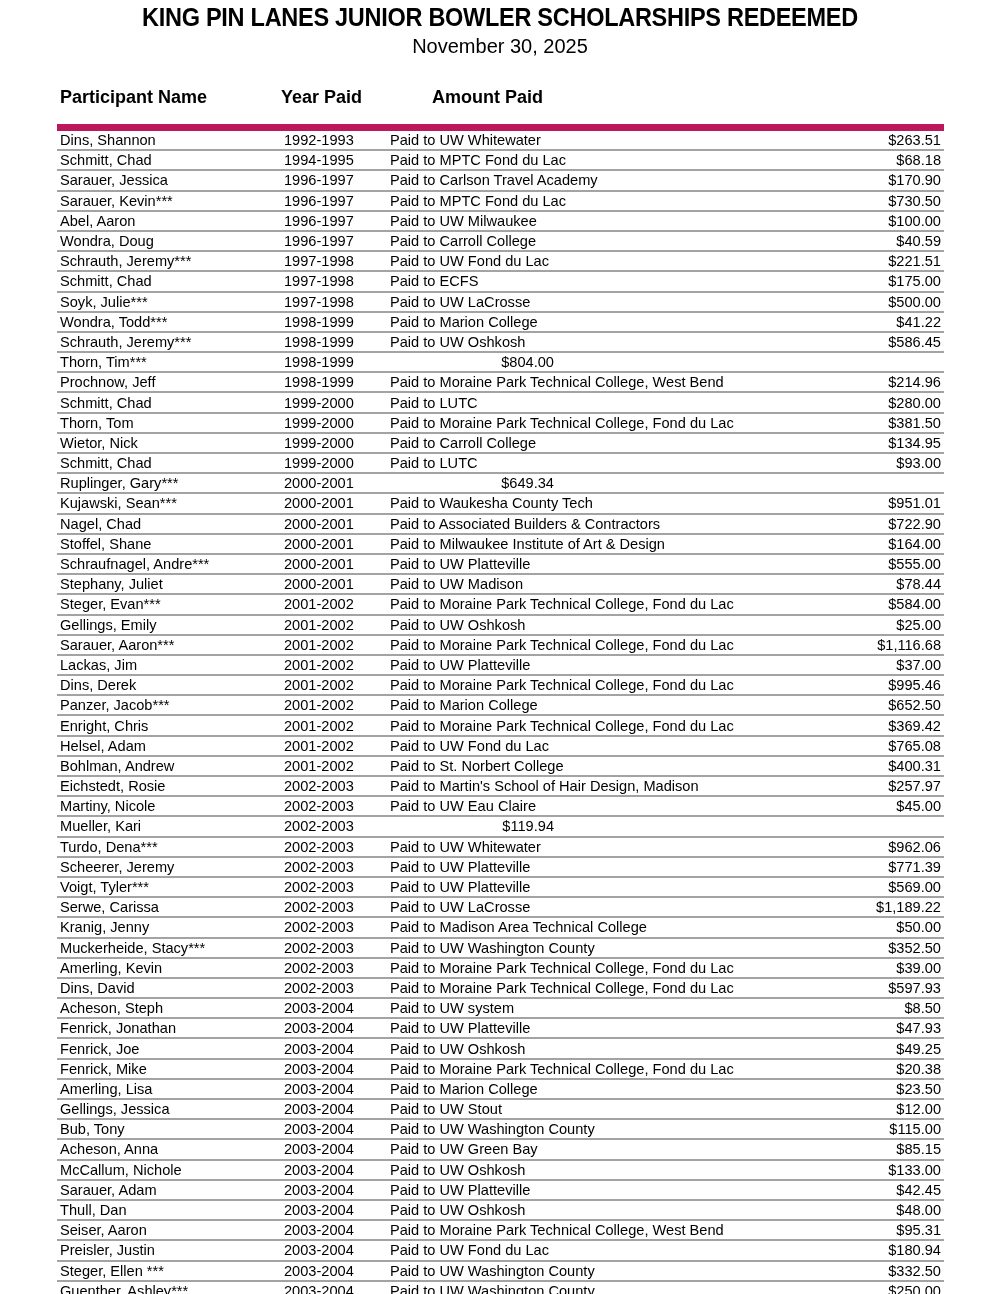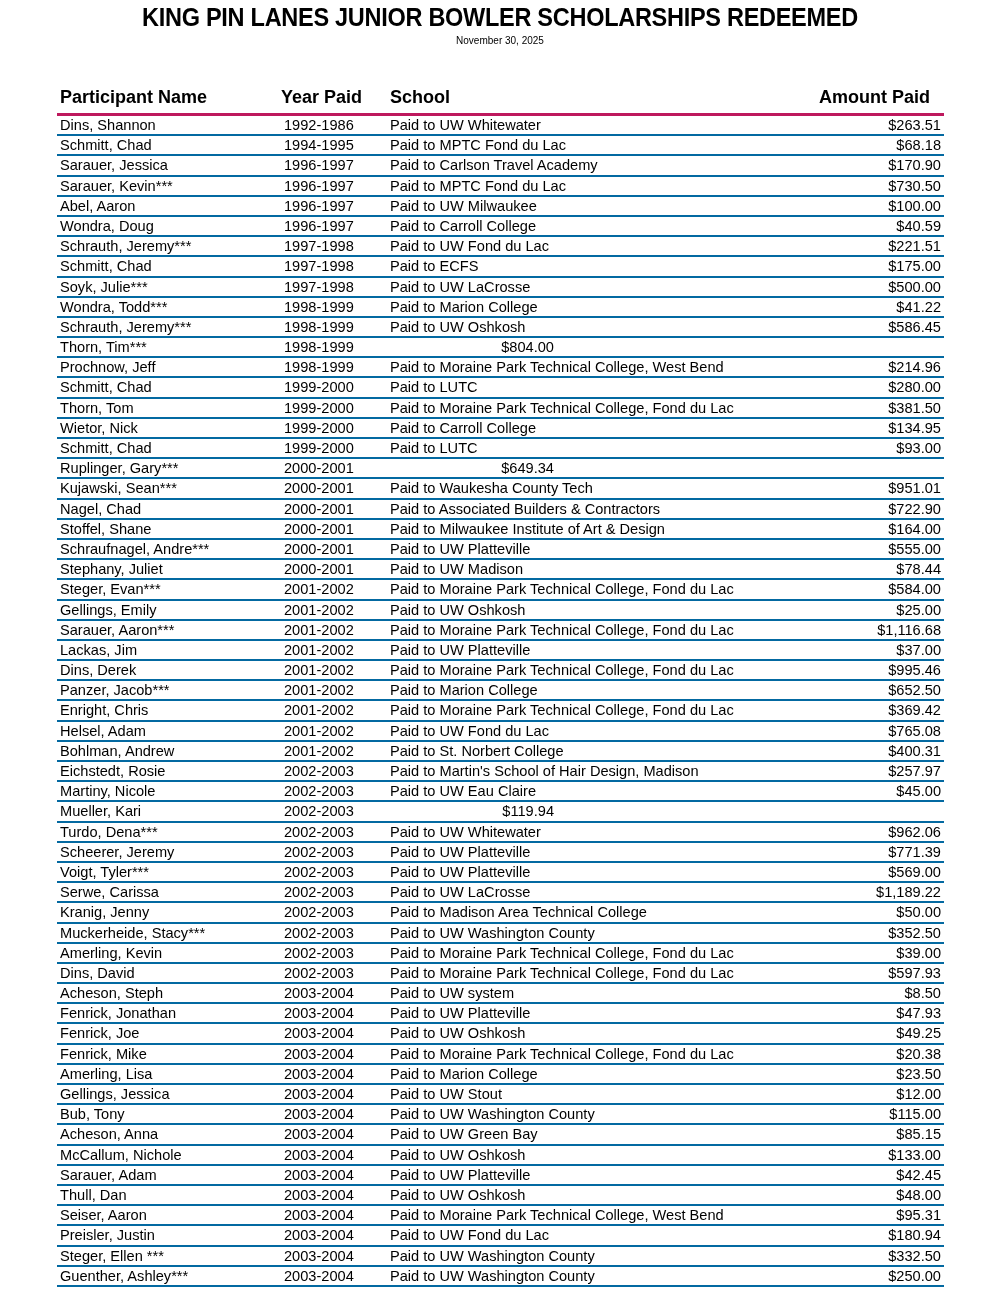--- a/index.html
+++ b/index.html
@@ -1,46 +1,45 @@
 <!DOCTYPE html>
 <html><head>
 <meta charset="utf-8">
 <style>
   html, body { margin: 0; padding: 0; background: #ffffff; }
   body { width: 1000px; height: 1294px; position: relative; font-family: "Liberation Sans", sans-serif; color: #000; overflow: hidden; }
   .title { position: absolute; top: 3px; left: 0; width: 1000px; text-align: center; font-size: 25px; font-weight: bold; letter-spacing: -0.3px; transform: scaleX(0.94); transform-origin: center; }
-  .subtitle { position: absolute; top: 35px; left: 0; width: 1000px; text-align: center; font-size: 10px; }
+  .subtitle { position: absolute; top: 35px; left: 0; width: 1000px; text-align: center; font-size: 20px; }
   .table { position: absolute; top: 86px; left: 57px; width: 887px; }
-  .hdr { display: flex; height: 22px; align-items: flex-end; font-size: 18px; font-weight: bold; border-bottom: 3px solid #be185d; padding-bottom: 5px; }
-  .row { display: flex; height: 18.2px; font-size: 14.6px; border-bottom: 2px solid #0369a1; line-height: 18px; white-space: nowrap; }
+  .hdr { display: flex; height: 22px; align-items: flex-end; font-size: 18px; font-weight: bold; border-bottom: 7px solid #be185d; padding-bottom: 16px; }
+  .row { display: flex; height: 18.2px; align-items: center; font-size: 14.6px; border-bottom: 2px solid #a3a3a3; line-height: 18px; white-space: nowrap; }
   .c-name { width: 222px; padding-left: 3px; box-sizing: border-box; }
   .c-year { width: 108px; box-sizing: border-box; padding-left: 5px; }
   .hdr .c-year { padding-left: 2px; }
   .c-school { flex: 1; padding-left: 3px; }
   .c-amt { width: 170px; text-align: right; padding-right: 3px; box-sizing: border-box; }
   .hdr .c-amt { padding-right: 14px; }
   .hdr .c-name { padding-left: 3px; }
 </style>
 </head>
 <body>
 
 <div class="title">KING PIN LANES JUNIOR BOWLER SCHOLARSHIPS REDEEMED</div>
 <div class="subtitle">November 30, 2025</div>
 
 <div class="table">
   <div class="hdr">
     <div class="c-name">Participant Name</div>
     <div class="c-year">Year Paid</div>
-    <div class="c-school">School</div>
     <div class="c-amt">Amount Paid</div>
   </div>
   <div id="rows">
       <div class="row">
         <div class="c-name">Dins, Shannon</div>
-        <div class="c-year">1992-1986</div>
+        <div class="c-year">1992-1993</div>
         <div class="c-school">Paid to UW Whitewater</div>
         <div class="c-amt">$263.51</div>
       </div>
       <div class="row">
         <div class="c-name">Schmitt, Chad</div>
         <div class="c-year">1994-1995</div>
         <div class="c-school">Paid to MPTC Fond du Lac</div>
         <div class="c-amt">$68.18</div>
       </div>
       <div class="row">

